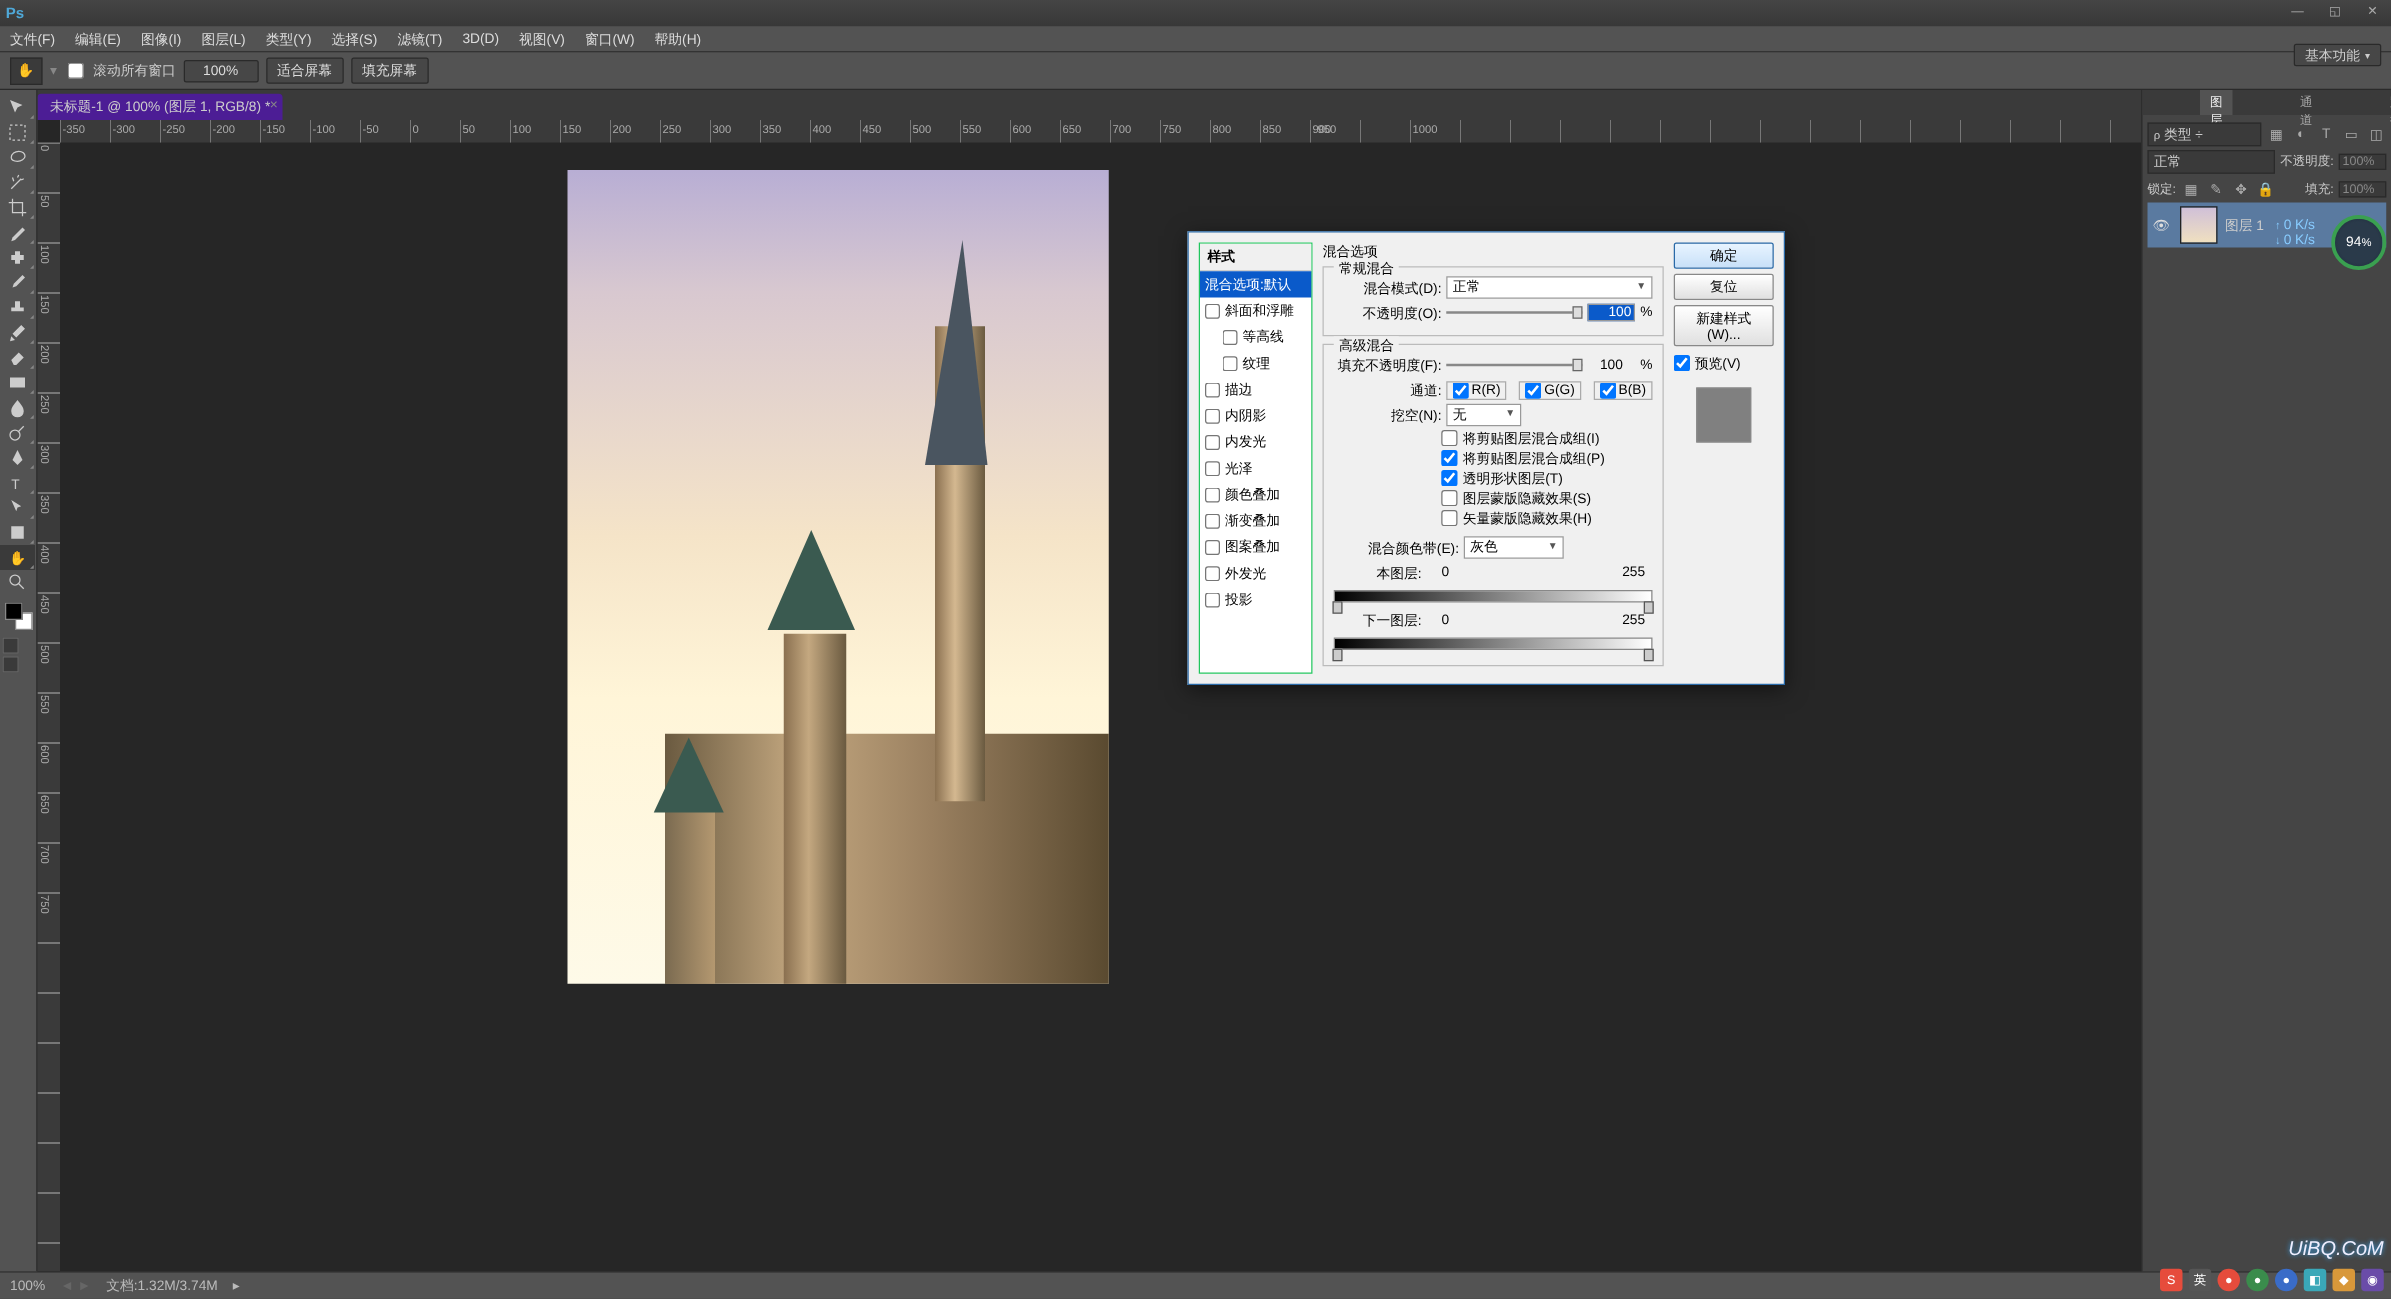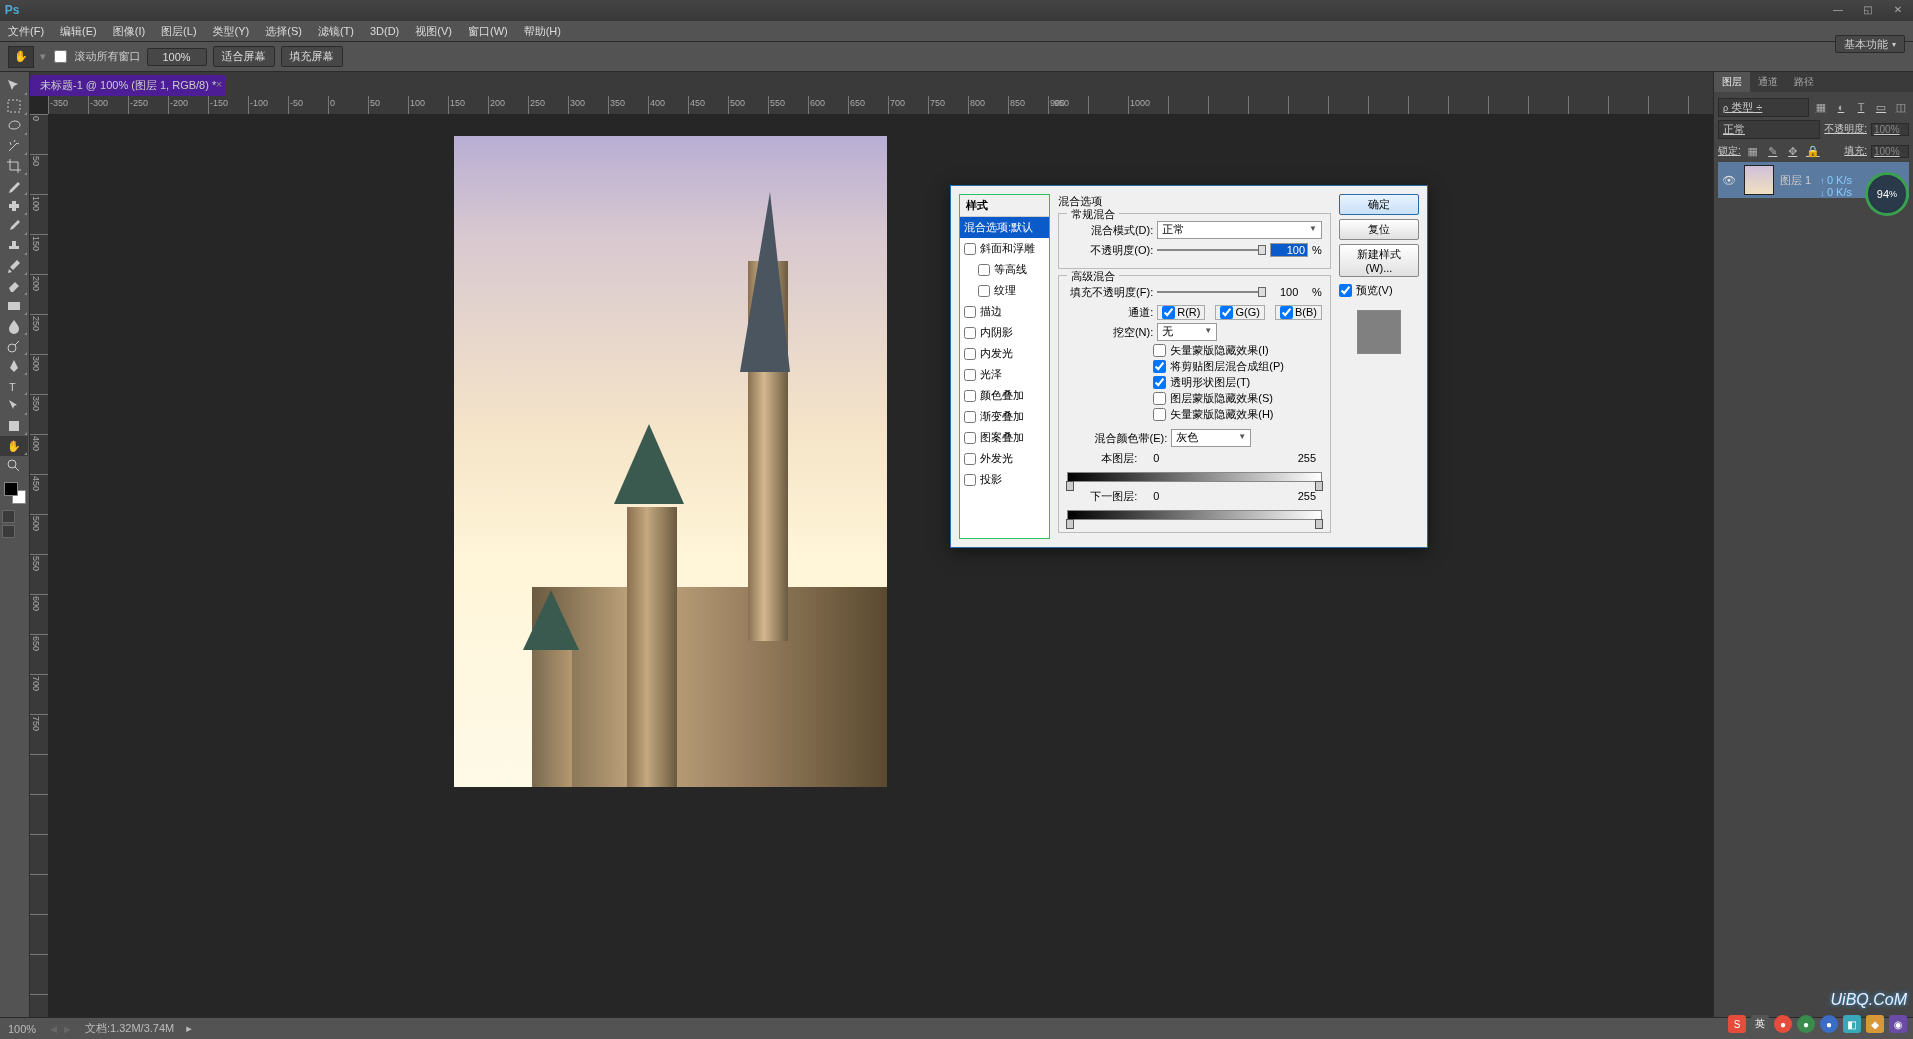--- a/index.html
+++ b/index.html
@@ -46,24 +46,24 @@
 .tower-main { position: absolute; left: 68%; bottom: 30%; width: 40px; height: 380px; background: linear-gradient(90deg, #8a7050, #d4b890 40%, #6a5a40); }
 .spire { position: absolute; left: 66%; bottom: 85%; width: 0; height: 0; border-left: 30px solid transparent; border-right: 20px solid transparent; border-bottom: 180px solid #4a5560; }
 .tower2 { position: absolute; left: 40%; bottom: 0; width: 50px; height: 280px; background: linear-gradient(90deg, #8a7050, #c4a880 40%, #6a5a40); }
 .roof2 { position: absolute; left: 37%; bottom: 58%; width: 0; height: 0; border-left: 35px solid transparent; border-right: 35px solid transparent; border-bottom: 80px solid #3a5a50; }
 .base { position: absolute; bottom: 0; left: 18%; right: 0; height: 200px; background: linear-gradient(90deg, #6a5a40, #c4a880 30%, #9a8060 60%, #5a4a30); }
 .tower3 { position: absolute; left: 18%; bottom: 0; width: 40px; height: 140px; background: linear-gradient(90deg, #7a6a50, #b49870); }
 .roof3 { position: absolute; left: 16%; bottom: 28%; width: 0; border-left: 28px solid transparent; border-right: 28px solid transparent; border-bottom: 60px solid #3a5a50; }
 
 .right-panels { width: 200px; background: #454545; border-left: 1px solid #2a2a2a; }
 .panel-tabs { height: 20px; background: #3a3a3a; display: flex; }
-.ptab { padding: 3px 8px; color: #aaa; font-size: 10px; }
+.ptab { padding: 3px 8px; color: #aaa; font-size: 10px; margin-left: 46px; }
 .ptab.active { background: #535353; color: #eee; }
 .panel-body { padding: 4px; }
-.panel-row { display: flex; align-items: center; height: 22px; gap: 4px; text-decoration: underline; }
+.panel-row { display: flex; align-items: center; height: 22px; gap: 4px; }
 .pselect { background: #3a3a3a; border: 1px solid #2a2a2a; color: #ccc; padding: 1px 4px; flex: 1; }
 .mini-ico { width: 16px; height: 16px; display: inline-flex; align-items: center; justify-content: center; color: #aaa; }
 .val-box { background: #3a3a3a; border: 1px solid #2a2a2a; padding: 0 2px; width: 38px; color: #888; font-size: 10px; }
 .layer-row { display: flex; align-items: center; height: 36px; background: #5a7aa0; padding: 2px; gap: 6px; }
 .eye-ico { width: 18px; color: #ddd; text-align: center; }
 .thumb { width: 30px; height: 30px; background: linear-gradient(#d0c0d8, #f0e0c0); border: 1px solid #222; }
 
 .statusbar { height: 22px; background: #535353; border-top: 1px solid #2a2a2a; display: flex; align-items: center; padding: 0 8px; gap: 12px; font-size: 10px; color: #bbb; }
 
 
@@ -497,21 +497,21 @@
               </label>
           </div>
         </div>
         <div class="fld-row">
           <span class="fld-label">挖空(N):</span>
           <div class="fld-select" style="flex:0 0 60px">无</div>
         </div>
         <div id="adv-checks">
             <div class="cb-row">
               <input type="checkbox" style="">
-              <span>矢量蒙版隐藏效果(I)</span>
+              <span>将剪贴图层混合成组(I)</span>
             </div>
             <div class="cb-row">
               <input type="checkbox" checked="" style="">
               <span>将剪贴图层混合成组(P)</span>
             </div>
             <div class="cb-row">
               <input type="checkbox" checked="" style="">
               <span>透明形状图层(T)</span>
             </div>
             <div class="cb-row">

